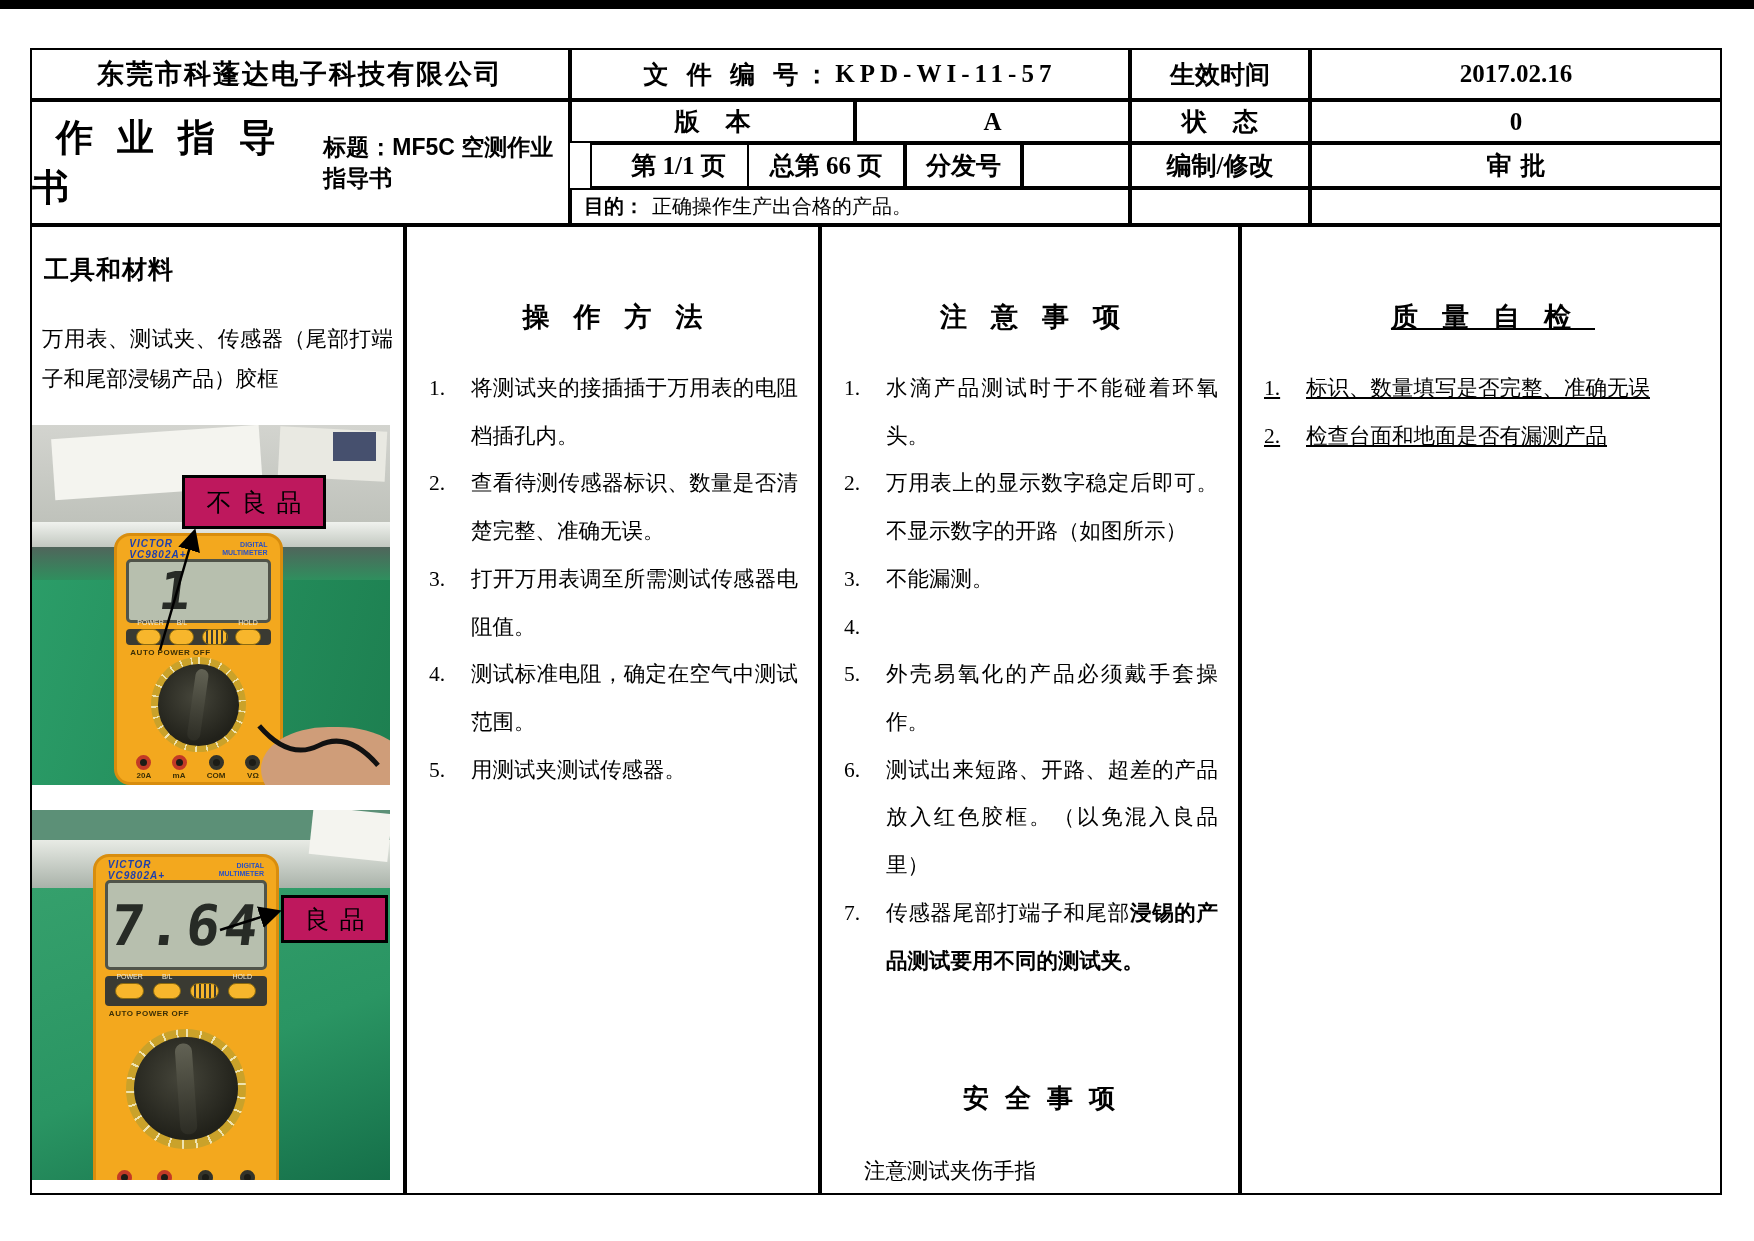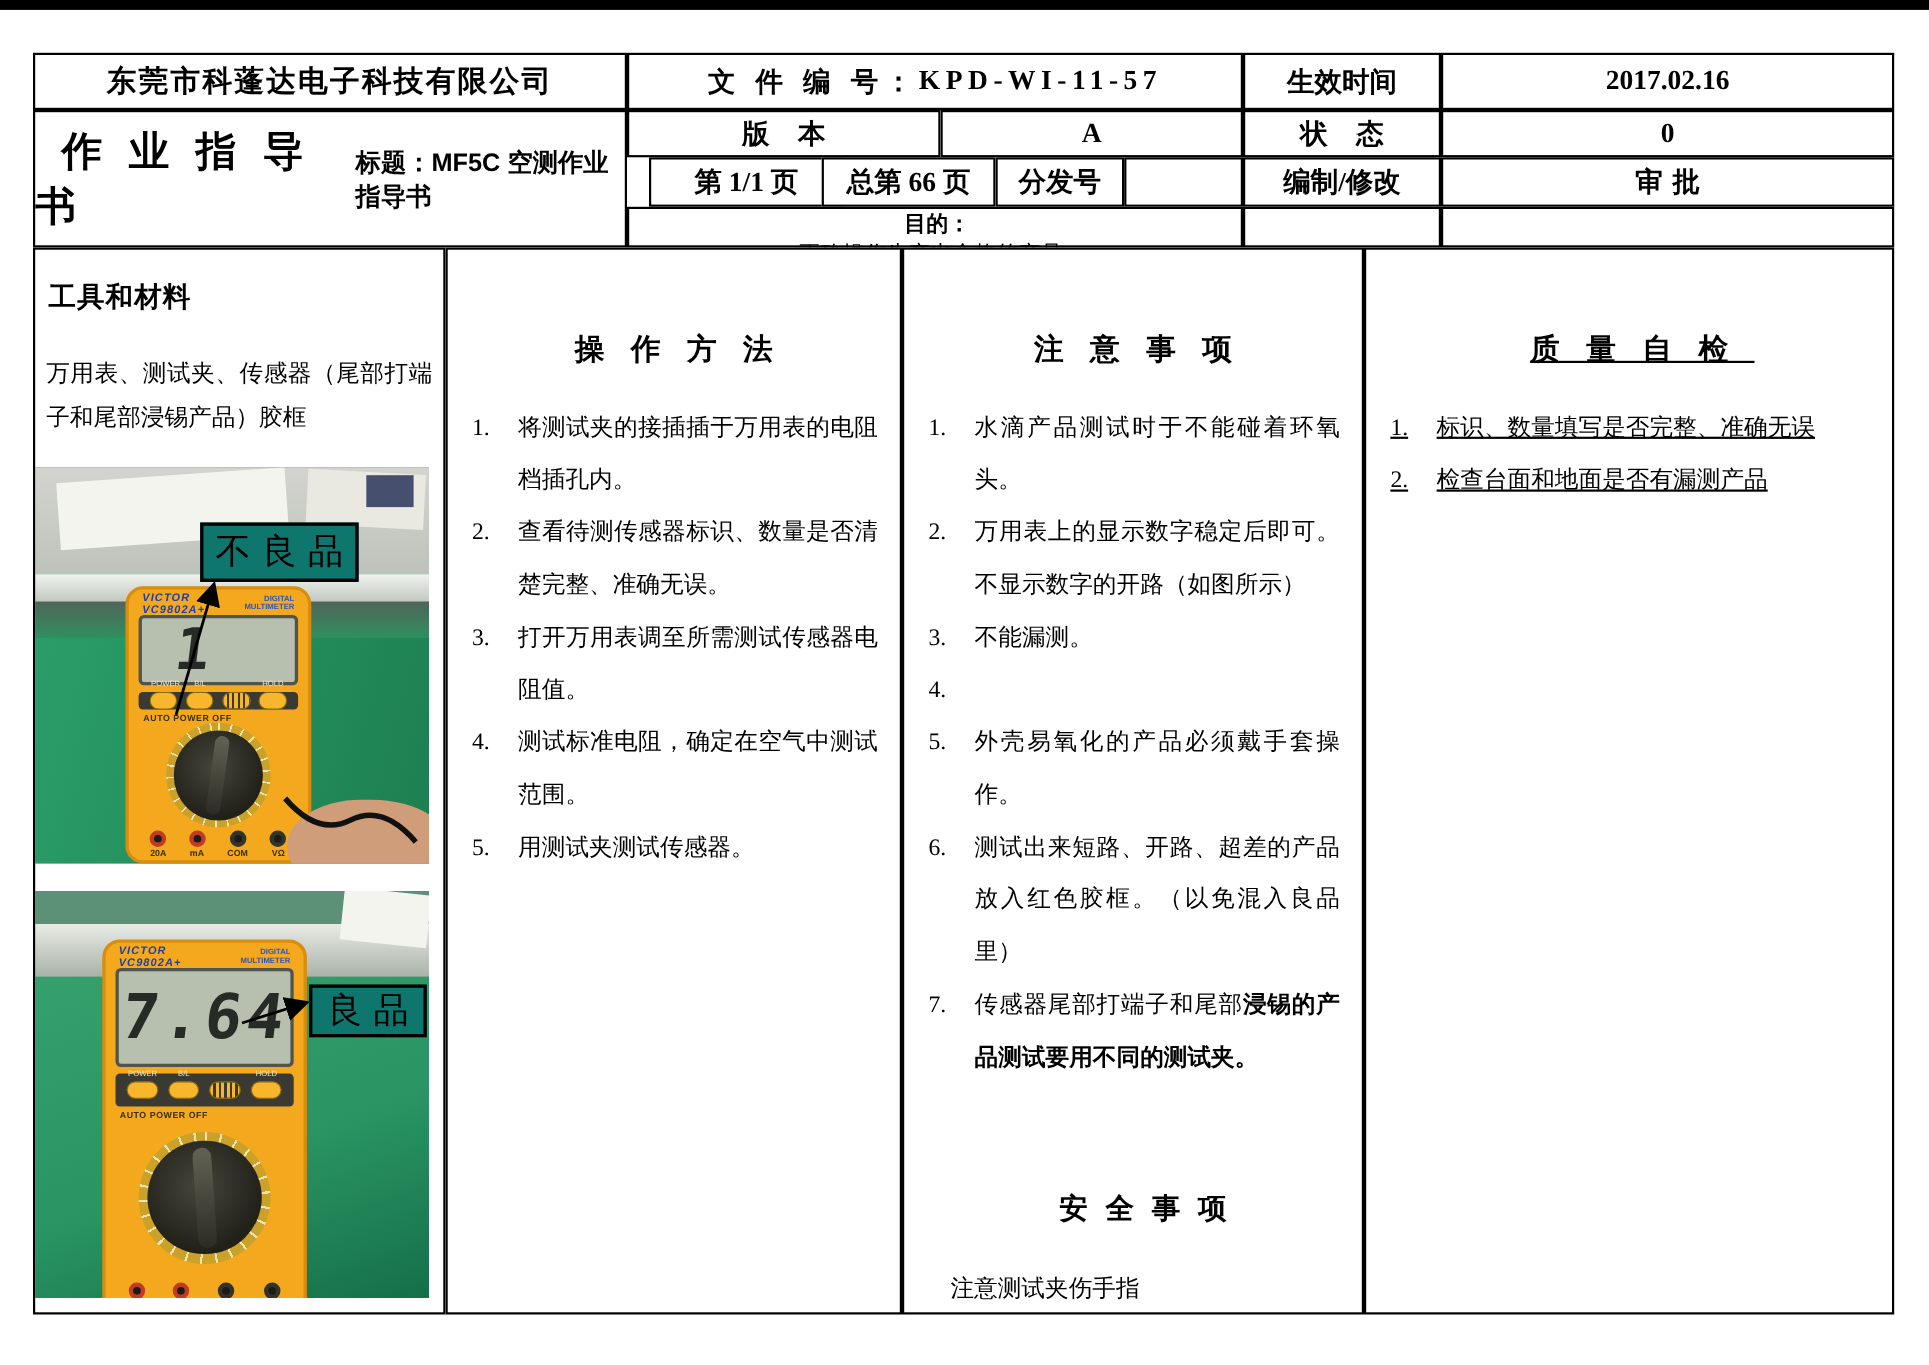--- a/index.html
+++ b/index.html
@@ -43,23 +43,23 @@
   
   .tools-title { font-size:25px; font-weight:bold; margin:26px 0 0 12px; letter-spacing:1px; }
   .tools-desc { font-size:21.5px; line-height:1.85; margin:34px 10px 0 10px; text-align:justify; }
 
   
   .photo { position:absolute; left:2px; width:358px; overflow:hidden; background:#2a9565; }
   .photo1 { top:377px; height:360px; }
   .photo2 { top:762px; height:370px; }
   .band { position:absolute; left:0; width:100%; }
   .paper { position:absolute; background:#f4f4ef; }
-  .label-box { position:absolute; background:#0f766e; border:3px solid #000;
+  .label-box { position:absolute; background:#be185d; border:3px solid #000;
                display:flex; align-items:center; justify-content:center;
-               font-size:32px; letter-spacing:10px; text-indent:10px; z-index:6; }
+               font-size:25px; letter-spacing:10px; text-indent:10px; z-index:6; }
   .arrow-svg { position:absolute; left:0; top:0; width:100%; height:100%; z-index:5; }
 
   
   .meter { position:absolute; background:#f3a81e; border-radius:16px; border:3px solid #d88d0e;
            display:flex; flex-direction:column; padding:5px 9px 4px 9px; z-index:2; }
   .m-brand { display:flex; justify-content:space-between; align-items:center; height:15px; padding:0 3px; }
   .m-brand .b1 { font-family:"Liberation Sans",sans-serif; font-weight:bold; font-style:italic;
                  font-size:10px; color:#1d3fae; letter-spacing:1px; }
   .m-brand .b2 { font-family:"Liberation Sans",sans-serif; font-weight:bold; font-size:7px; color:#2a51c4;
                  text-align:right; width:70px; line-height:1.1; }
@@ -80,21 +80,21 @@
   .m-auto { font-family:"Liberation Sans",sans-serif; font-size:8px; font-weight:bold; color:#3c2f05;
             margin:3px 0 0 4px; letter-spacing:.5px; }
   .m-dialzone { flex:1; display:flex; align-items:center; justify-content:center; }
   .m-dial { position:relative; width:66%; aspect-ratio:1/1; border-radius:50%;
             background:repeating-conic-gradient(#efe3b0 0deg 2deg, #caa22a 2deg 14deg); }
   .m-dial::after { content:""; position:absolute; inset:7%; border-radius:50%;
                    background:radial-gradient(circle at 45% 40%, #45453a, #21211a 70%); }
   .m-knob { position:absolute; left:50%; top:50%; width:14%; height:76%;
             transform:translate(-50%,-50%) rotate(8deg); background:linear-gradient(180deg,#626254,#2c2c24);
             border-radius:8px; z-index:2; }
-  .m-jacks { height:36px; display:flex; justify-content:space-around; align-items:center; padding-top:3px; }
+  .m-jacks { height:36px; display:flex; justify-content:space-around; align-items:flex-end; padding-top:3px; }
   .m-jack { display:flex; flex-direction:column; align-items:center; gap:1px; }
   .m-jack .hole { width:15px; height:15px; border-radius:50%; border:4px solid #c23a26; background:#1c1c16; }
   .m-jack.dark .hole { border-color:#33332a; }
   .m-jack .jl { font-family:"Liberation Sans",sans-serif; font-size:8px; font-weight:bold; color:#3c2f05; }
 
   .hand { position:absolute; right:-6%; bottom:-10%; width:42%; height:26%;
           background:#cf9d79; border-radius:48% 52% 40% 60%; z-index:3; }
   .probe { position:absolute; z-index:4; }
 </style>
 </head>
@@ -148,21 +148,21 @@
     <span class="hdr-label">分发号</span>
   </div>
   <div class="cell" style="left:992px;top:95px;width:108px;height:45px;"></div>
   <div class="cell" style="left:1100px;top:95px;width:180px;height:45px;">
     <span class="hdr-label">编制/修改</span>
   </div>
   <div class="cell" style="left:1280px;top:95px;width:412px;height:45px;">
     <span class="hdr-label ls1">审批</span>
   </div>
 
-  <div class="cell left purpose-cell" style="left:540px;top:140px;width:560px;height:37px;flex-direction:column;">
+  <div class="cell left purpose-cell" style="left:540px;top:140px;width:560px;height:37px;">
     <b>目的：</b>
     <span>正确操作生产出合格的产品。</span>
   </div>
   <div class="cell" style="left:1100px;top:140px;width:180px;height:37px;"></div>
   <div class="cell" style="left:1280px;top:140px;width:412px;height:37px;"></div>
 
   <div class="bodycol" style="left:0;width:375px;">
     <div class="tools-title">工具和材料</div>
     <div class="tools-desc">万用表、测试夹、传感器（尾部打端子和尾部浸锡产品）胶框</div>
   </div>

